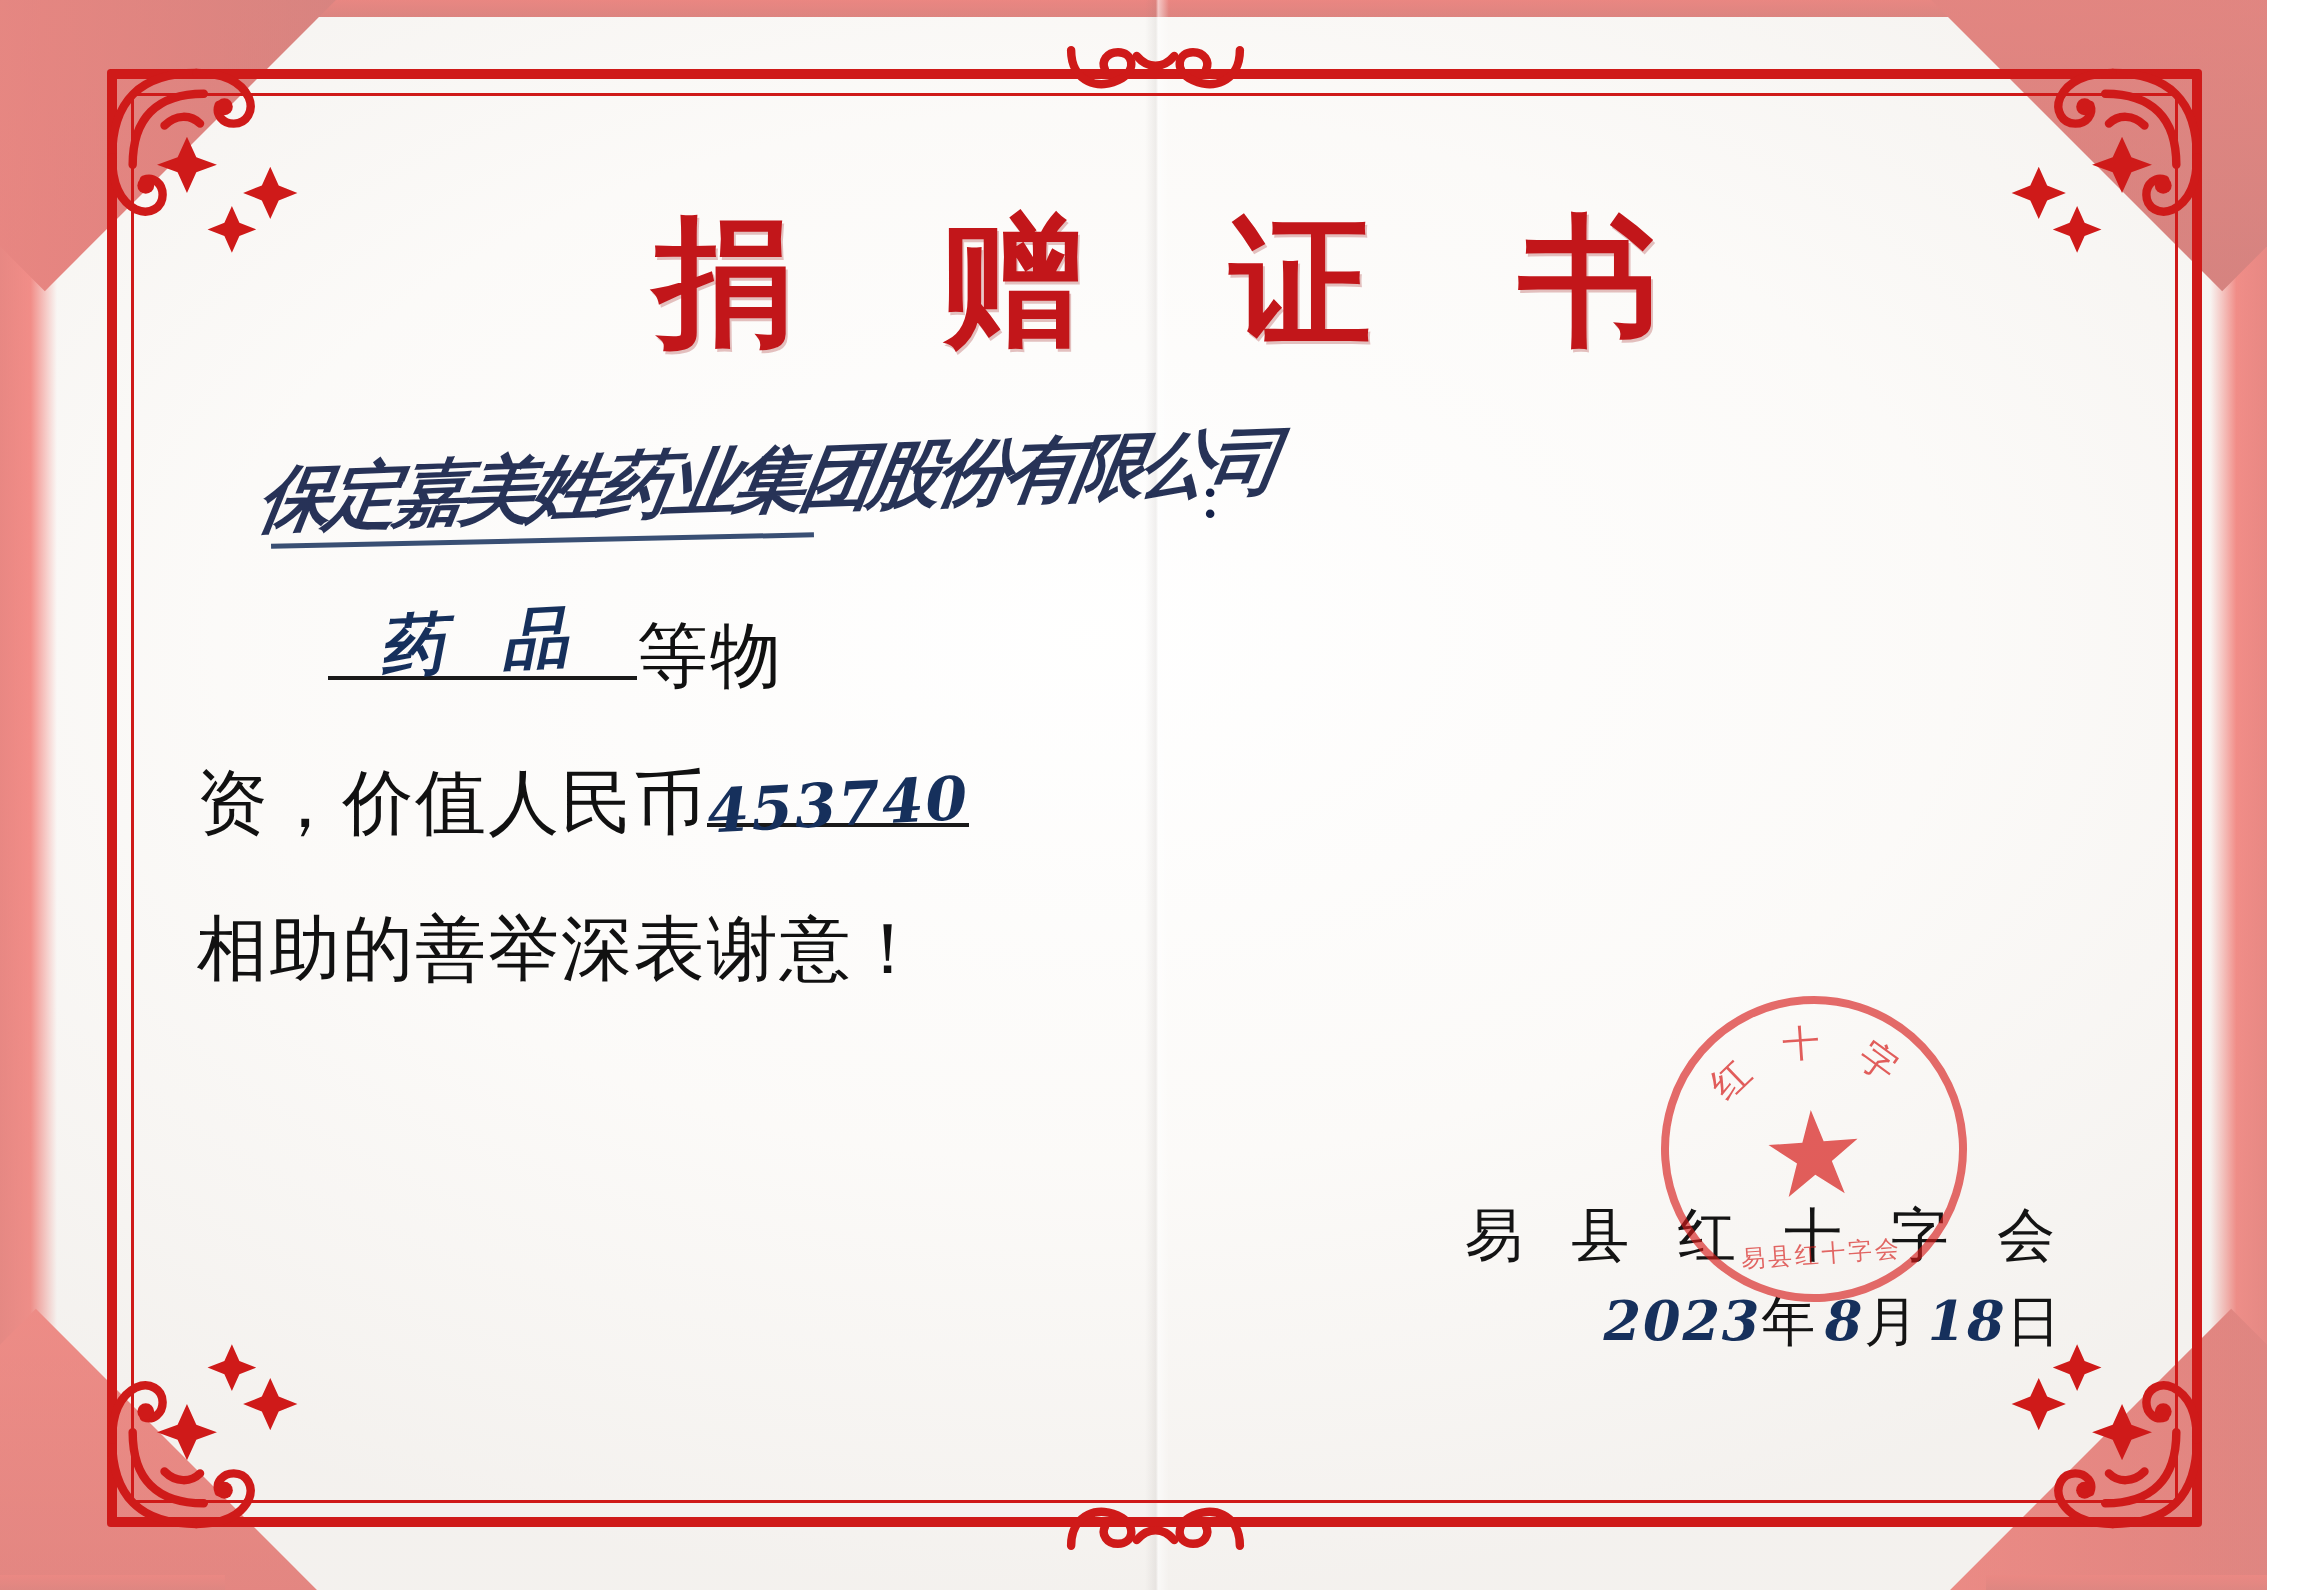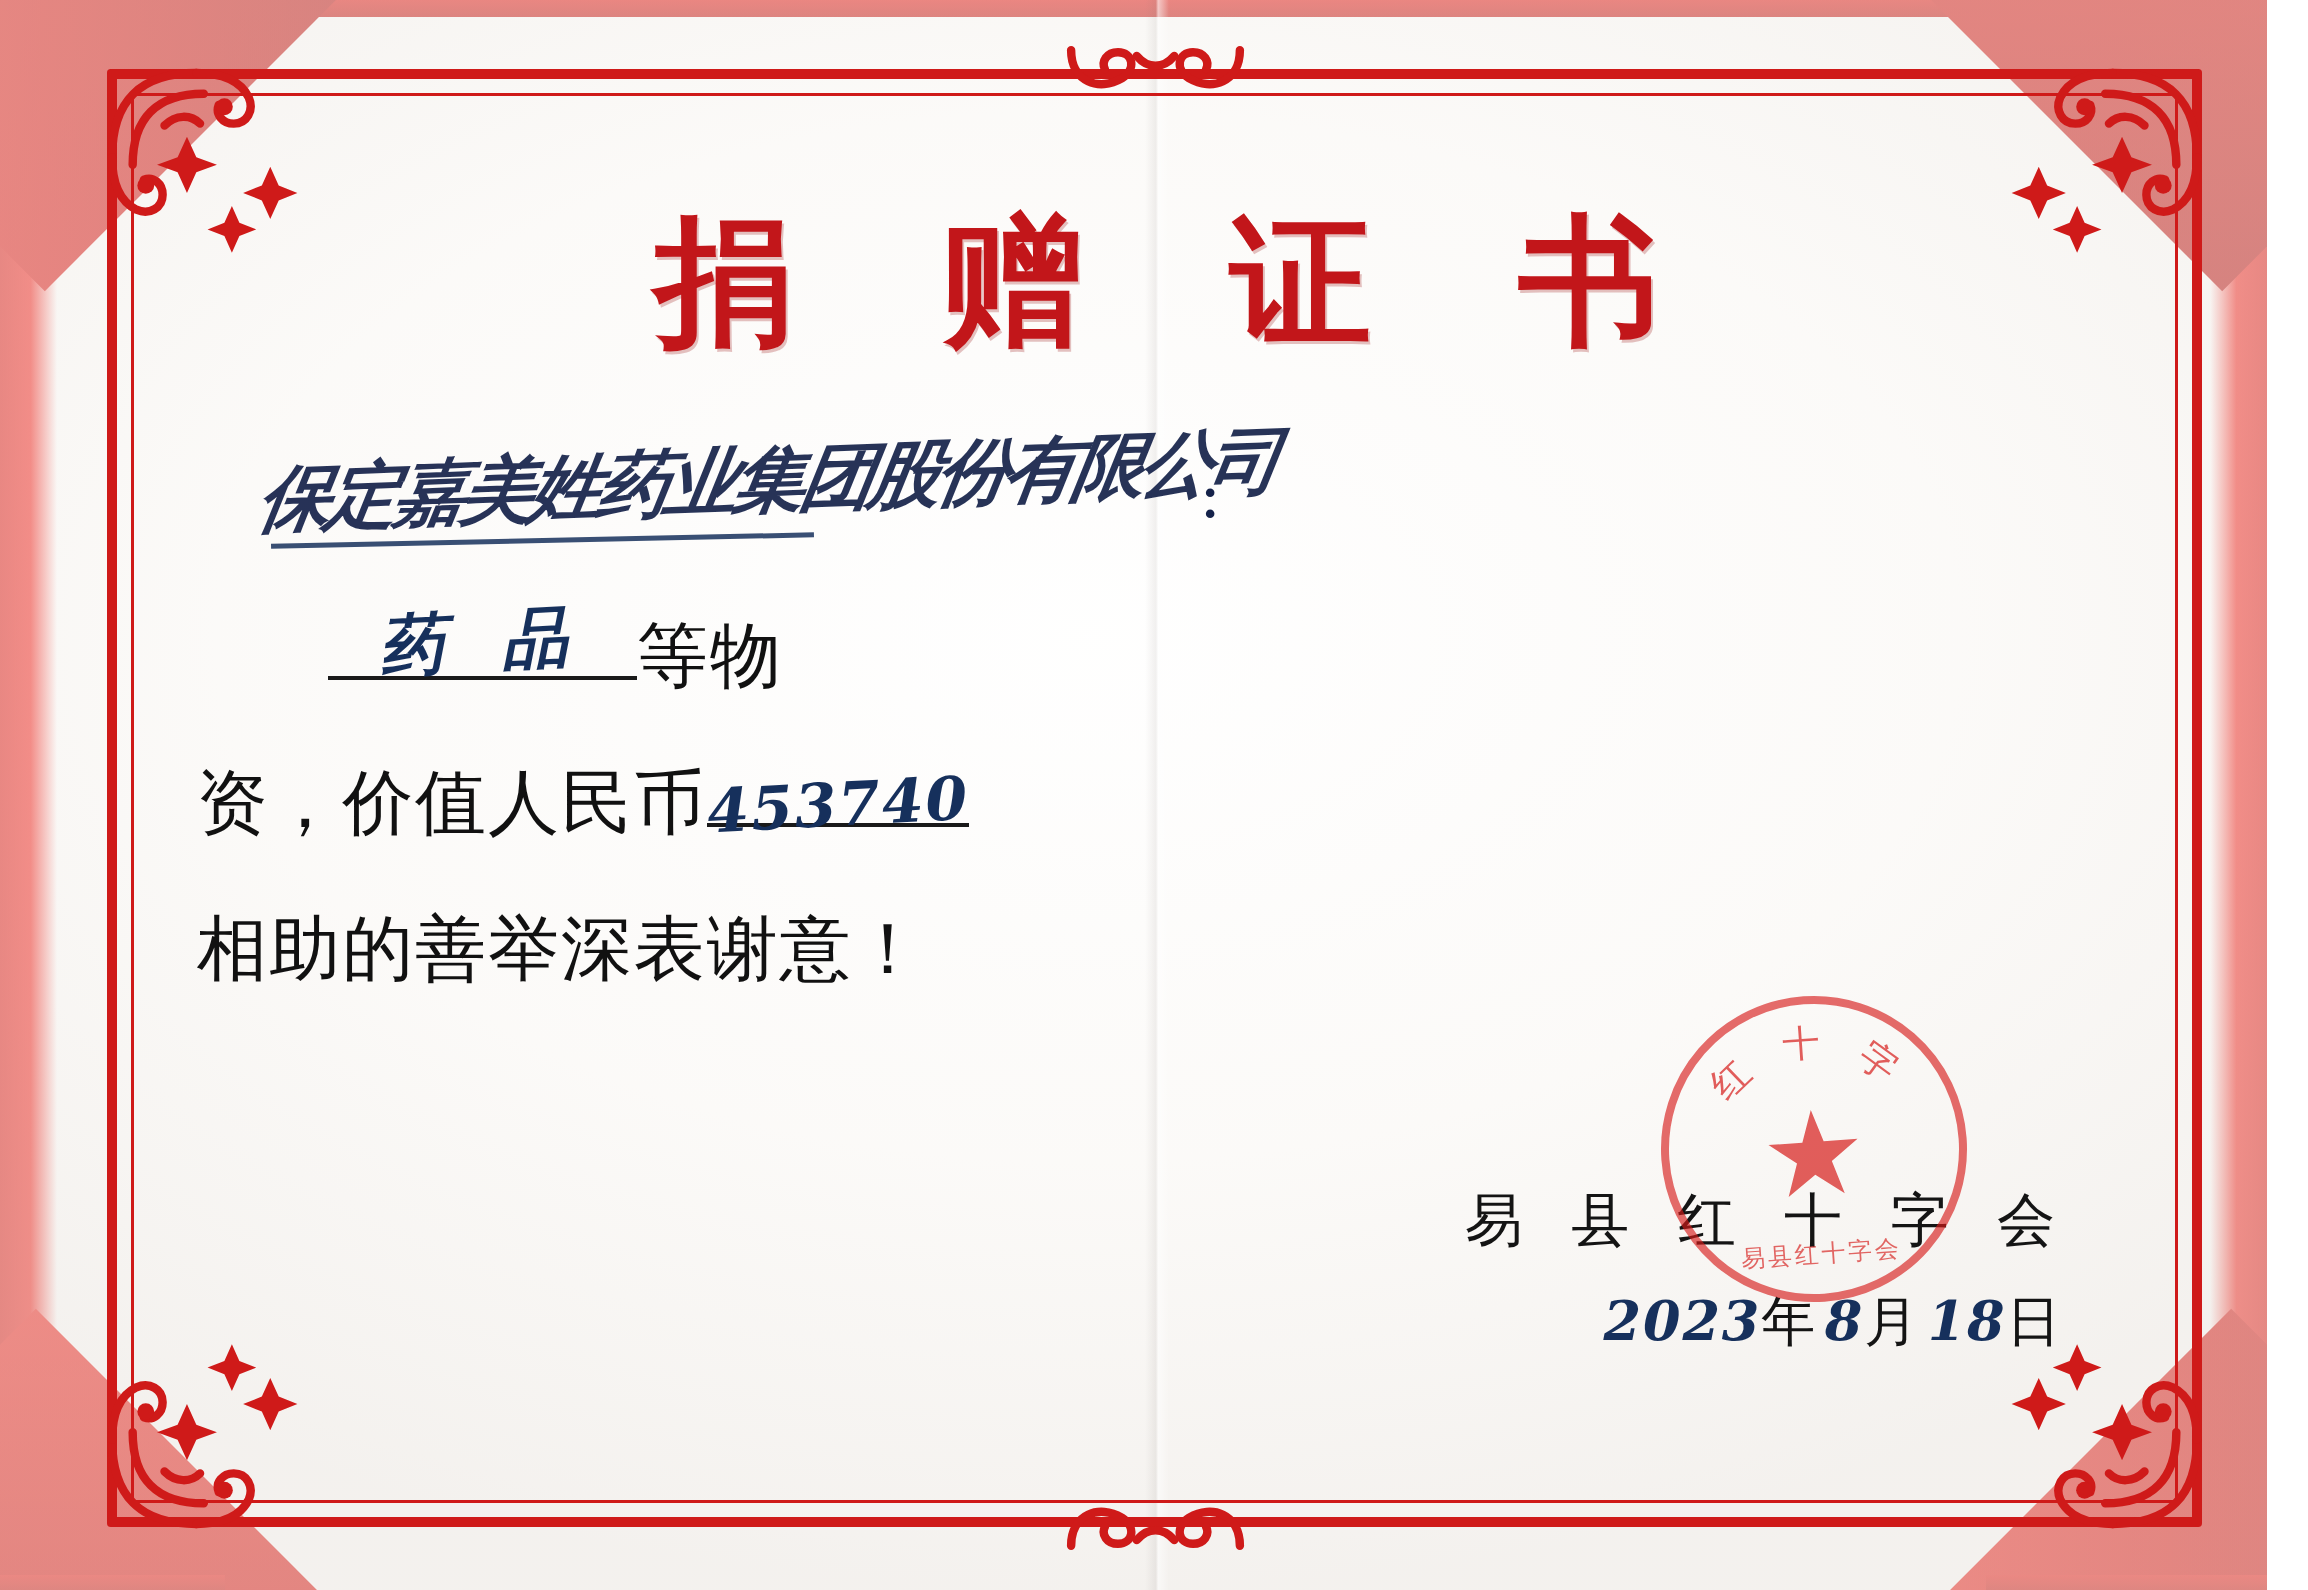--- a/index.html
+++ b/index.html
@@ -248,21 +248,21 @@
     text-align: right;
   }
   #issuer-name {
     font-family: "DejaVu Sans", "Liberation Sans", sans-serif;
     font-size: 58px;
     color: #141414;
     letter-spacing: 15px;
     white-space: nowrap;
   }
   #issue-date {
-    margin-top: 26px;
+    margin-top: 11px;
     font-family: "DejaVu Sans", "Liberation Sans", sans-serif;
     font-size: 54px;
     color: #141414;
     letter-spacing: 9.4px;
     white-space: nowrap;
   }
   .date-hand {
     font-family: "DejaVu Serif", "Liberation Serif", serif;
     font-style: italic;
     font-weight: bold;

